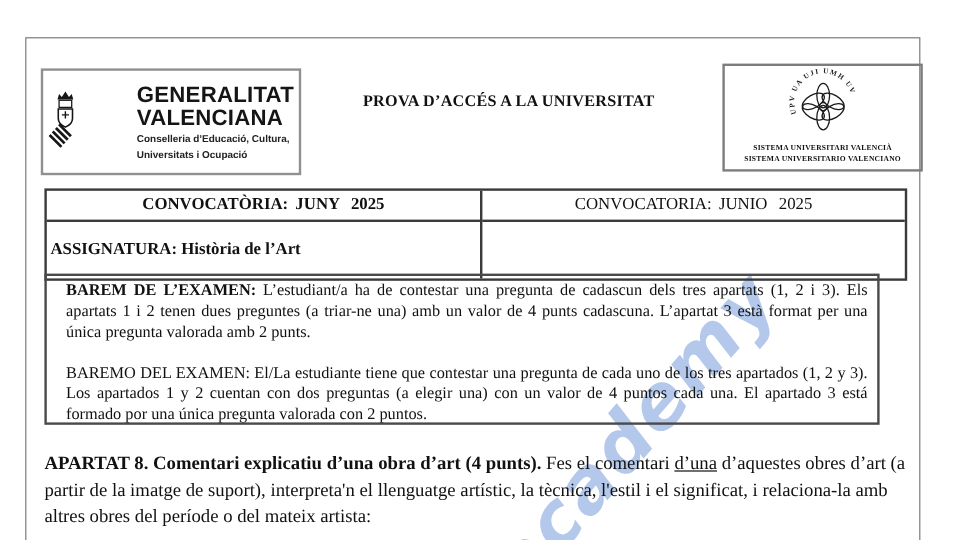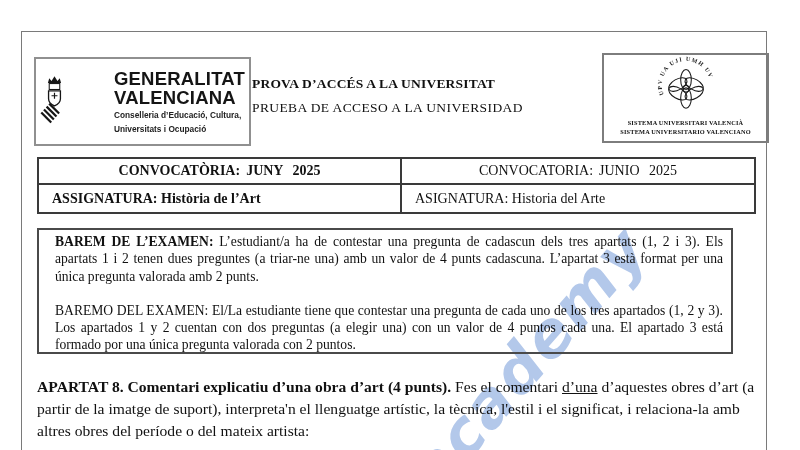--- a/index.html
+++ b/index.html
@@ -48,21 +48,21 @@
     font-weight: 700; font-size: 18.5px; line-height: 19px;
     letter-spacing: 0.2px; color: #151515;
   }
   .gv-sub {
     font-family: "Liberation Sans", sans-serif;
     font-weight: 700; font-size: 8.3px; line-height: 9.5px;
     margin-top: 4px; color: #222;
   }
 
   
-  #title-block { left: 252px; top: 76px; width: 344px; z-index: 2; }
+  #title-block { left: 252px; top: 76px; width: 344px; text-align: center; z-index: 2; }
   .title1 { font-weight: 700; font-size: 13.5px; letter-spacing: 0.2px; }
   .title2 { font-weight: 400; font-size: 13.5px; letter-spacing: 0.4px; margin-top: 8px; }
 
   
   #suv-box {
     left: 602px; top: 53px; width: 167px; height: 90px;
     border: 2px solid #7d7d7d;
     box-sizing: border-box;
     text-align: center; padding-top: 1px;
     z-index: 2;
@@ -74,21 +74,21 @@
     left: 37px; top: 157px; width: 719px;
     border: 2px solid #3a3a3a;
     box-sizing: border-box;
     display: grid;
     grid-template-columns: 363px 1fr;
     z-index: 2;
     background: transparent;
   }
   .cell { display: flex; align-items: center; font-size: 14px; box-sizing: border-box; }
   .cell.r1 { height: 26px; border-bottom: 2px solid #3a3a3a; justify-content: center; }
-  .cell.r2 { height: 27px; padding-left: 13px; }
+  .cell.r2 { height: 47px; padding-left: 3px; }
   .cell.colL { border-right: 2px solid #3a3a3a; }
   .cell .val { margin-left: 6px; word-spacing: 6px; }
   .bold { font-weight: 700; }
 
   
   #barem-box {
     left: 37px; top: 228px; width: 696px; height: 126px;
     border: 2px solid #4a4a4a;
     box-sizing: border-box;
     padding: 3px 8px 0 16px;
@@ -130,21 +130,20 @@
   <div class="gv-text">
     <div class="gv-name">GENERALITAT</div>
     <div class="gv-name">VALENCIANA</div>
     <div class="gv-sub">Conselleria d’Educació, Cultura,</div>
     <div class="gv-sub">Universitats i Ocupació</div>
   </div>
 </div>
 
 <div class="abs" id="title-block">
   <div class="title1">PROVA D’ACCÉS A LA UNIVERSITAT</div>
-  <div class="title2">PRUEBA DE ACCESO A LA UNIVERSIDAD</div>
 </div>
 
 <div class="abs" id="suv-box">
   <svg width="58" height="58" viewBox="0 0 60 60">
     <defs>
       <path id="ringPath" d="M 7 40 A 25 25 0 1 1 53 40" fill="none"></path>
     </defs>
     <g stroke="#1a1a1a" stroke-width="1.1" fill="none">
       <ellipse cx="30" cy="24.5" rx="5.5" ry="10.5"></ellipse>
       <ellipse cx="30" cy="43.5" rx="5.5" ry="10.5"></ellipse>
@@ -167,23 +166,20 @@
     <span>CONVOCATÒRIA:</span>
     <span class="val">JUNY 2025</span>
   </div>
   <div class="cell r1">
     <span>CONVOCATORIA:</span>
     <span class="val">JUNIO 2025</span>
   </div>
   <div class="cell r2 colL bold">
     <span>ASSIGNATURA: Història de l’Art</span>
   </div>
-  <div class="cell r2">
-    <span>ASIGNATURA: Historia del Arte</span>
-  </div>
 </div>
 
 <div class="abs" id="barem-box">
   <p class="barem-p"><b>BAREM DE L’EXAMEN:</b><span> L’estudiant/a ha de contestar una pregunta de cadascun dels tres apartats (1, 2 i 3). Els apartats 1 i 2 tenen dues preguntes (a triar-ne una) amb un valor de 4 punts cadascuna. L’apartat 3 està format per una única pregunta valorada amb 2 punts.</span></p>
   <div class="barem-gap"></div>
   <p class="barem-p"><span>BAREMO DEL EXAMEN: El/La estudiante tiene que contestar una pregunta de cada uno de los tres apartados (1, 2 y 3). Los apartados 1 y 2 cuentan con dos preguntas (a elegir una) con un valor de 4 puntos cada una. El apartado 3 está formado por una única pregunta valorada con 2 puntos.</span></p>
 </div>
 
 <div class="abs" id="apartat1">
   <p><b>APARTAT 8. Comentari explicatiu d’una obra d’art (4 punts).</b><span> Fes el comentari </span><span class="u">d’una</span><span> d’aquestes obres d’art (a partir de la imatge de suport), interpreta'n el llenguatge artístic, la tècnica, l'estil i el significat, i relaciona-la amb altres obres del període o del mateix artista:</span></p>

